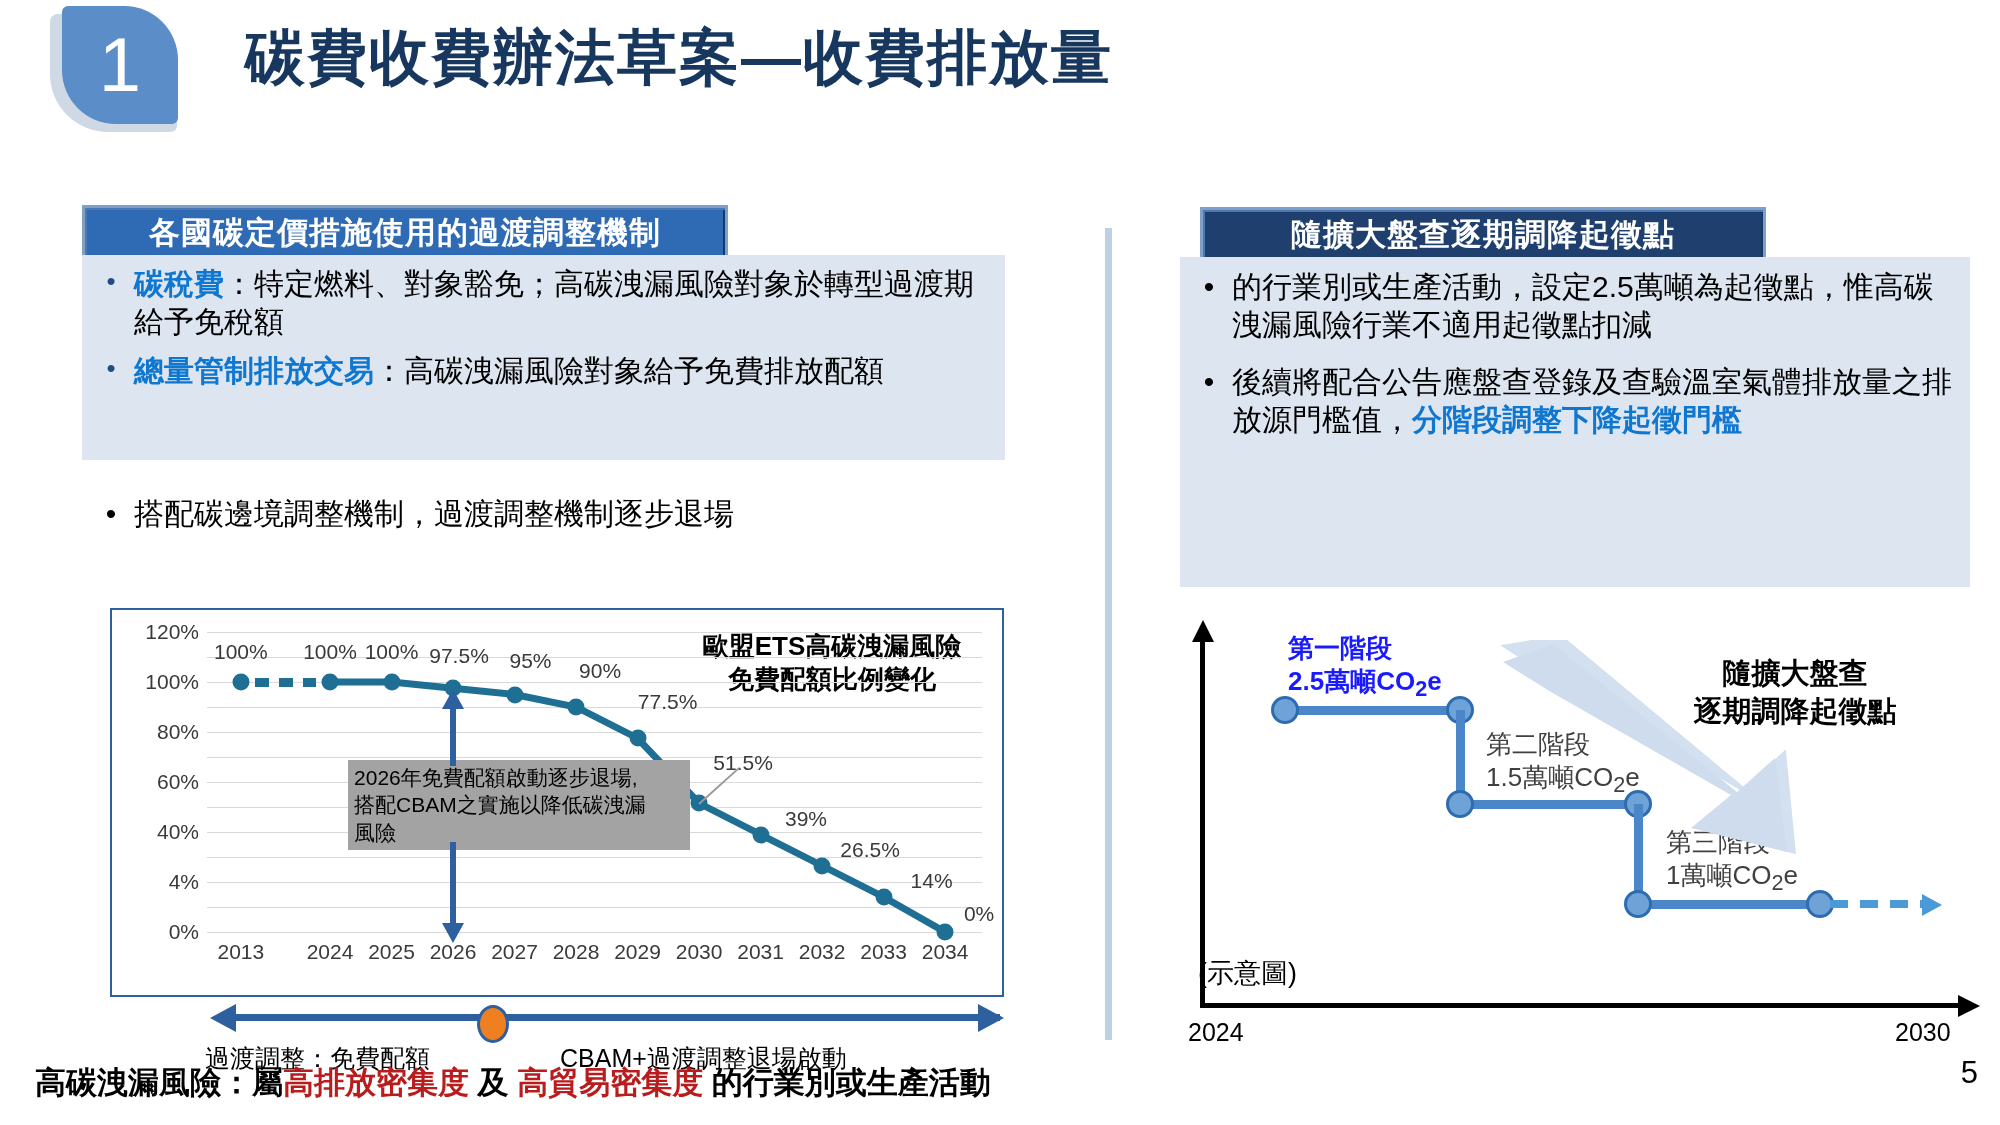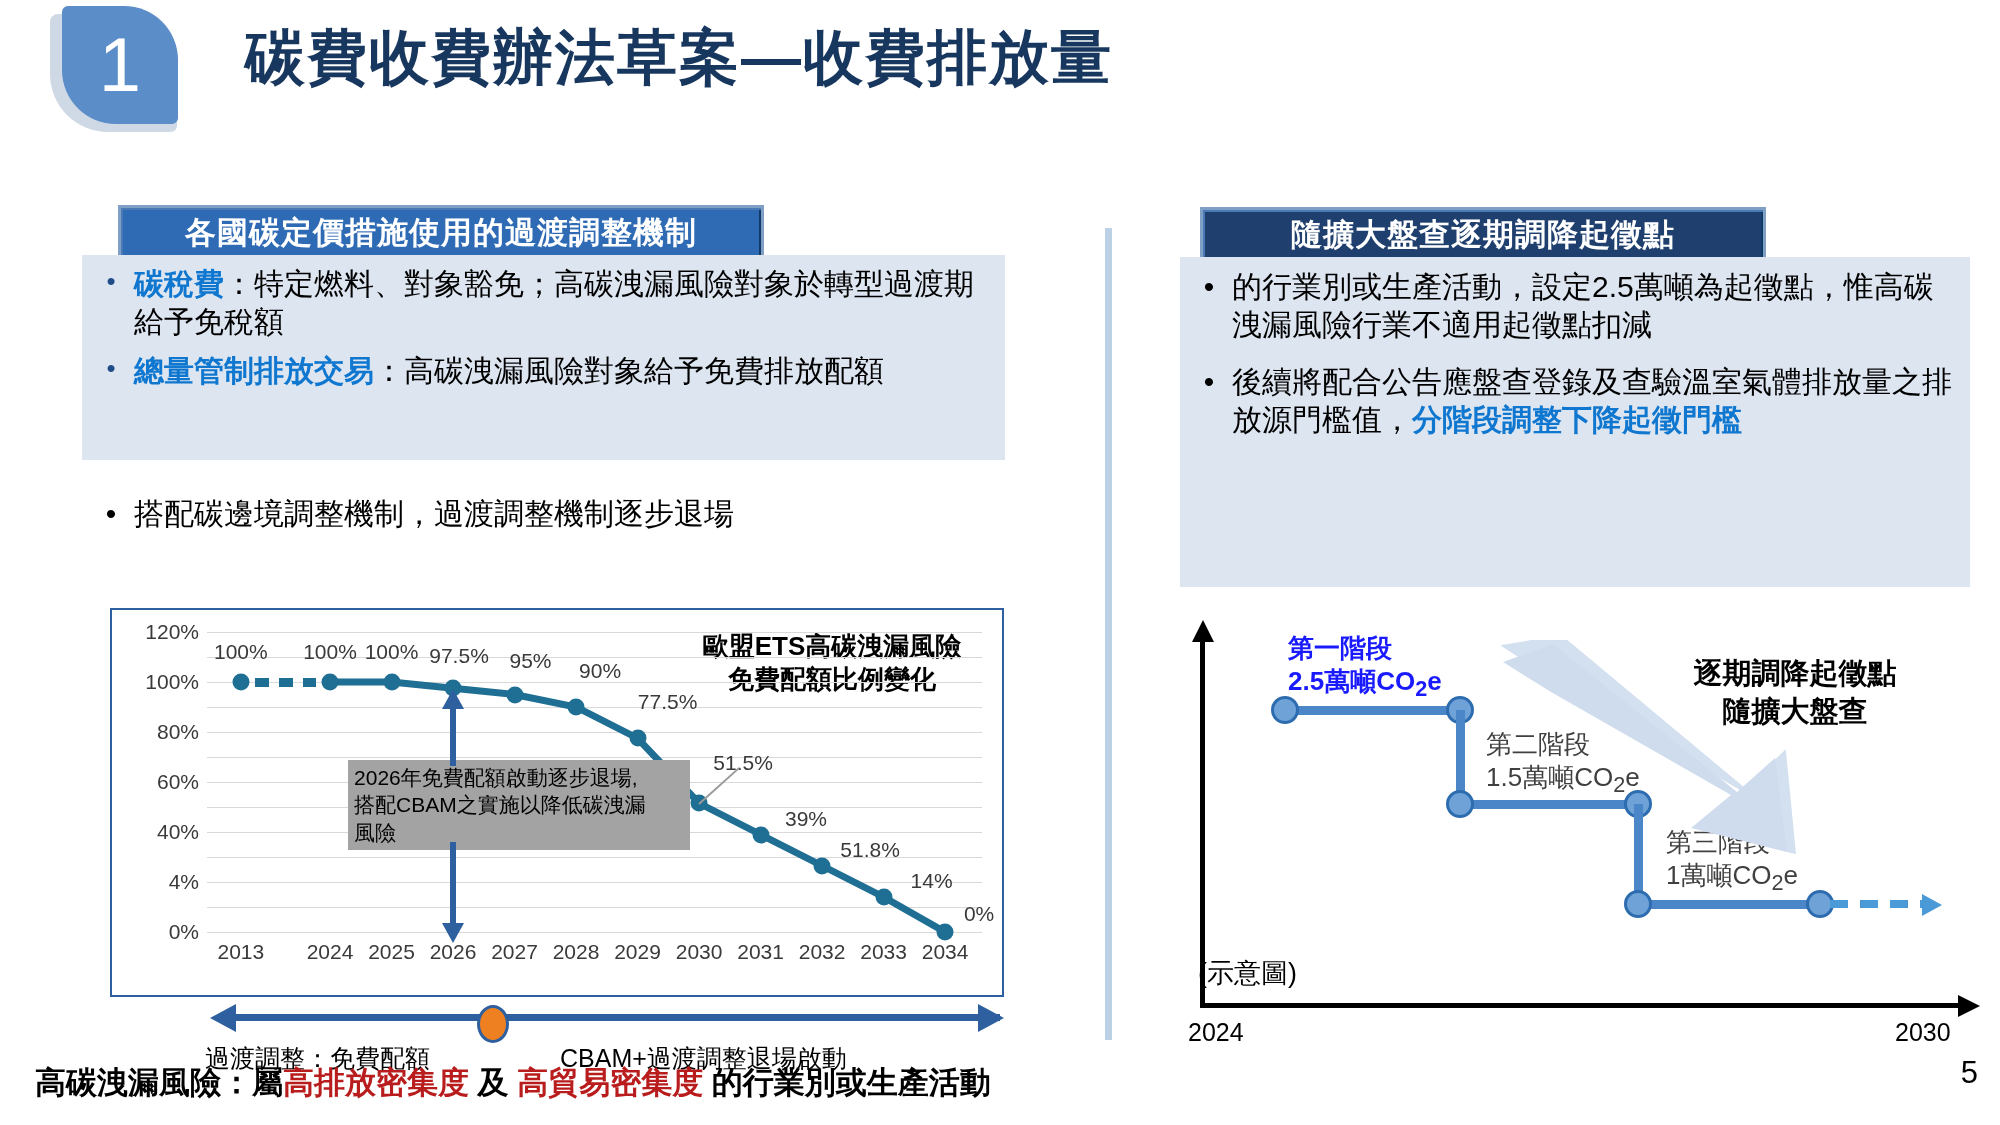--- a/index.html
+++ b/index.html
@@ -19,21 +19,21 @@
       color:#ffffff;font-size:76px;font-weight:400;line-height:1;}
   .slide-title{position:absolute;left:245px;top:18px;font-size:60px;font-weight:bold;
       color:#17375e;letter-spacing:2px;white-space:nowrap;}
 
   
   .panel-head{position:absolute;height:50px;
       background:#1f4e87;border:3px solid #7f9fc4;
       box-shadow: inset 2px 2px 0 #4a79b5, inset -2px -2px 0 #123a68;
       display:flex;align-items:center;justify-content:center;}
   .panel-head span{color:#ffffff;font-size:31px;font-weight:bold;letter-spacing:1px;}
-  .panel-head.left-head{left:82px;top:205px;width:640px;background:#2f6bb5;margin-left:36px;}
+  .panel-head.left-head{left:82px;top:205px;width:640px;background:#2f6bb5;}
   .panel-head.right-head{left:1200px;top:207px;width:560px;background:#1f3f6e;}
 
   
   .panel-body{position:absolute;background:#dde5f0;}
   .panel-body.left-body{left:82px;top:255px;width:923px;height:205px;}
   .panel-body.right-body{left:1180px;top:257px;width:790px;height:330px;}
 
   .bullet-row{display:flex;align-items:flex-start;}
   .bullet-dot{flex:0 0 auto;color:#1f4e87;font-size:26px;line-height:1.28;width:46px;text-align:center;}
   .bullet-dot.dark{color:#000;font-size:30px;}
@@ -211,21 +211,21 @@
       <div class="dlabel" style="left: 323.54px; top: 28.5px;">95%</div>
       <div class="dot" style="left: 369.048px; top: 75px; background: rgb(31, 111, 148);"></div>
       <div class="dlabel" style="left: 393.048px; top: 39px;">90%</div>
       <div class="dot" style="left: 430.556px; top: 106.25px; background: rgb(31, 111, 148);"></div>
       <div class="dlabel" style="left: 460.556px; top: 70.25px;">77.5%</div>
       <div class="dot" style="left: 492.063px; top: 171.25px; background: rgb(31, 111, 148);"></div>
       <div class="dlabel" style="left: 536.063px; top: 131.25px;">51.5%</div>
       <div class="dot" style="left: 553.571px; top: 202.5px; background: rgb(31, 111, 148);"></div>
       <div class="dlabel" style="left: 599px; top: 186.5px;">39%</div>
       <div class="dot" style="left: 615.079px; top: 233.75px; background: rgb(31, 111, 148);"></div>
-      <div class="dlabel" style="left: 663.079px; top: 217.75px;">51.8%</div>
+      <div class="dlabel" style="left: 663.079px; top: 217.75px;">26.5%</div>
       <div class="dot" style="left: 676.587px; top: 265px; background: rgb(31, 111, 148);"></div>
       <div class="dlabel" style="left: 724.587px; top: 249px;">14%</div>
       <div class="dot" style="left: 738.095px; top: 300px; background: rgb(31, 111, 148);"></div>
       <div class="dlabel" style="left: 772.095px; top: 282px;">0%</div>
       <div class="ann-box" style="left: 141.032px; top: 128px;">
         <div>2026年免費配額啟動逐步退場,</div>
         <div>搭配CBAM之實施以降低碳洩漏</div>
         <div>風險</div>
       </div>
       <div style="position: absolute; width: 6px; background: rgb(46, 95, 158); left: 243.032px; top: 76.25px; height: 58px;"></div>
@@ -296,21 +296,21 @@
 
   <div class="ax-year" style="left:18px;top:398px;">2024</div>
   <div class="ax-year" style="left:725px;top:398px;">2030</div>
 </div>
 
 <svg class="big-arrow" viewBox="0 0 330 230">
   <polygon points="10,10 70,0 250,150 290,112 300,215 205,190 245,152 62,44" fill="#d3e0f0" transform="translate(-5,-5) scale(1.02)"></polygon>
   <polygon points="8,22 58,4 242,152 280,118 292,212 196,188 236,155 56,52" fill="#cfdcee"></polygon>
 </svg>
 <div class="arrow-note">
+  <div>隨擴大盤查</div>
   <div>逐期調降起徵點</div>
-  <div>隨擴大盤查</div>
 </div>
 <div class="schematic">(示意圖)</div>
 
 <div class="footer">
   <span>高碳洩漏風險：屬</span><span class="hl">高排放密集度</span><span> 及 </span><span class="hl">高貿易密集度</span><span> 的行業別或生產活動</span>
 </div>
 <div class="pageno">5</div>
 
 </body></html>

